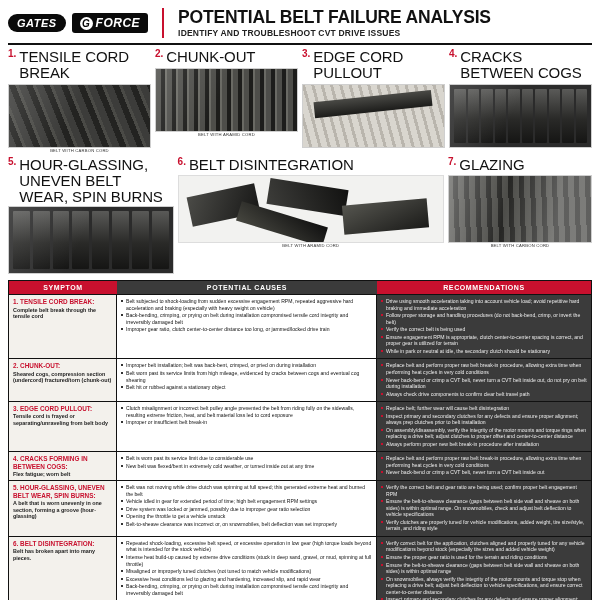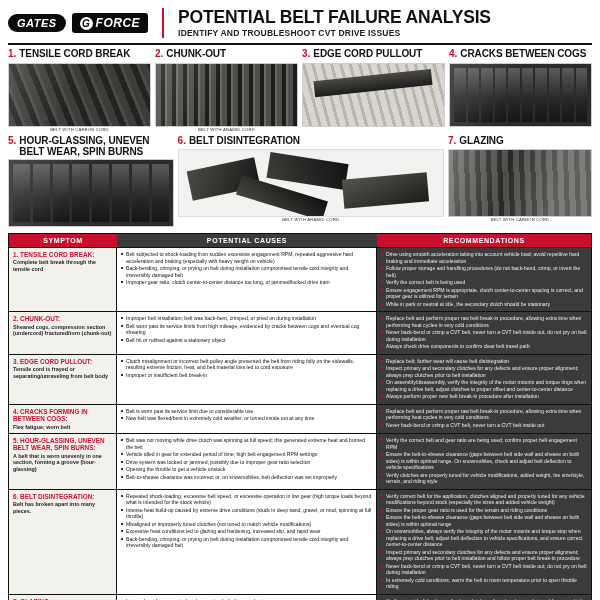--- a/index.html
+++ b/index.html
@@ -32,21 +32,21 @@
   .hdr-text{flex:1;}
   .hdr-title{font-size:17.5px;font-weight:bold;letter-spacing:-0.2px;line-height:1.05;}
   .hdr-sub{font-size:8.5px;font-weight:bold;letter-spacing:.2px;color:#222;margin-top:1px;}
   .hdr-rule{height:2px;background:#111;margin:3px 0 4px 0;}
 
   
   .fail-grid{display:flex;gap:4px;}
   .fail-col{flex:1;}
   .fail-head{display:flex;gap:3px;align-items:flex-start;}
   .fail-num{color:#c8102e;font-weight:bold;font-size:10px;line-height:1.05;}
-  .fail-name{font-weight:bold;font-size:10px;line-height:1.05;letter-spacing:-.1px;text-transform:uppercase;}
+  .fail-name{font-weight:normal;font-size:15px;line-height:1.05;letter-spacing:-.1px;text-transform:uppercase;}
   .photo{
     margin-top:3px;border:1px solid #cfcfcf;background:#2b2b2b;
     position:relative;overflow:hidden;
   }
   .cap{font-size:4.2px;text-align:center;color:#333;line-height:1.1;margin-top:1px;letter-spacing:.2px;}
 
   
   .belt-art{position:absolute;inset:0;}
   .cogs{position:absolute;inset:0;display:flex;gap:2px;padding:4px;}
   .cog{flex:1;background:linear-gradient(180deg,#5a5a58,#2a2a28 55%,#151514);border-radius:1px;}

